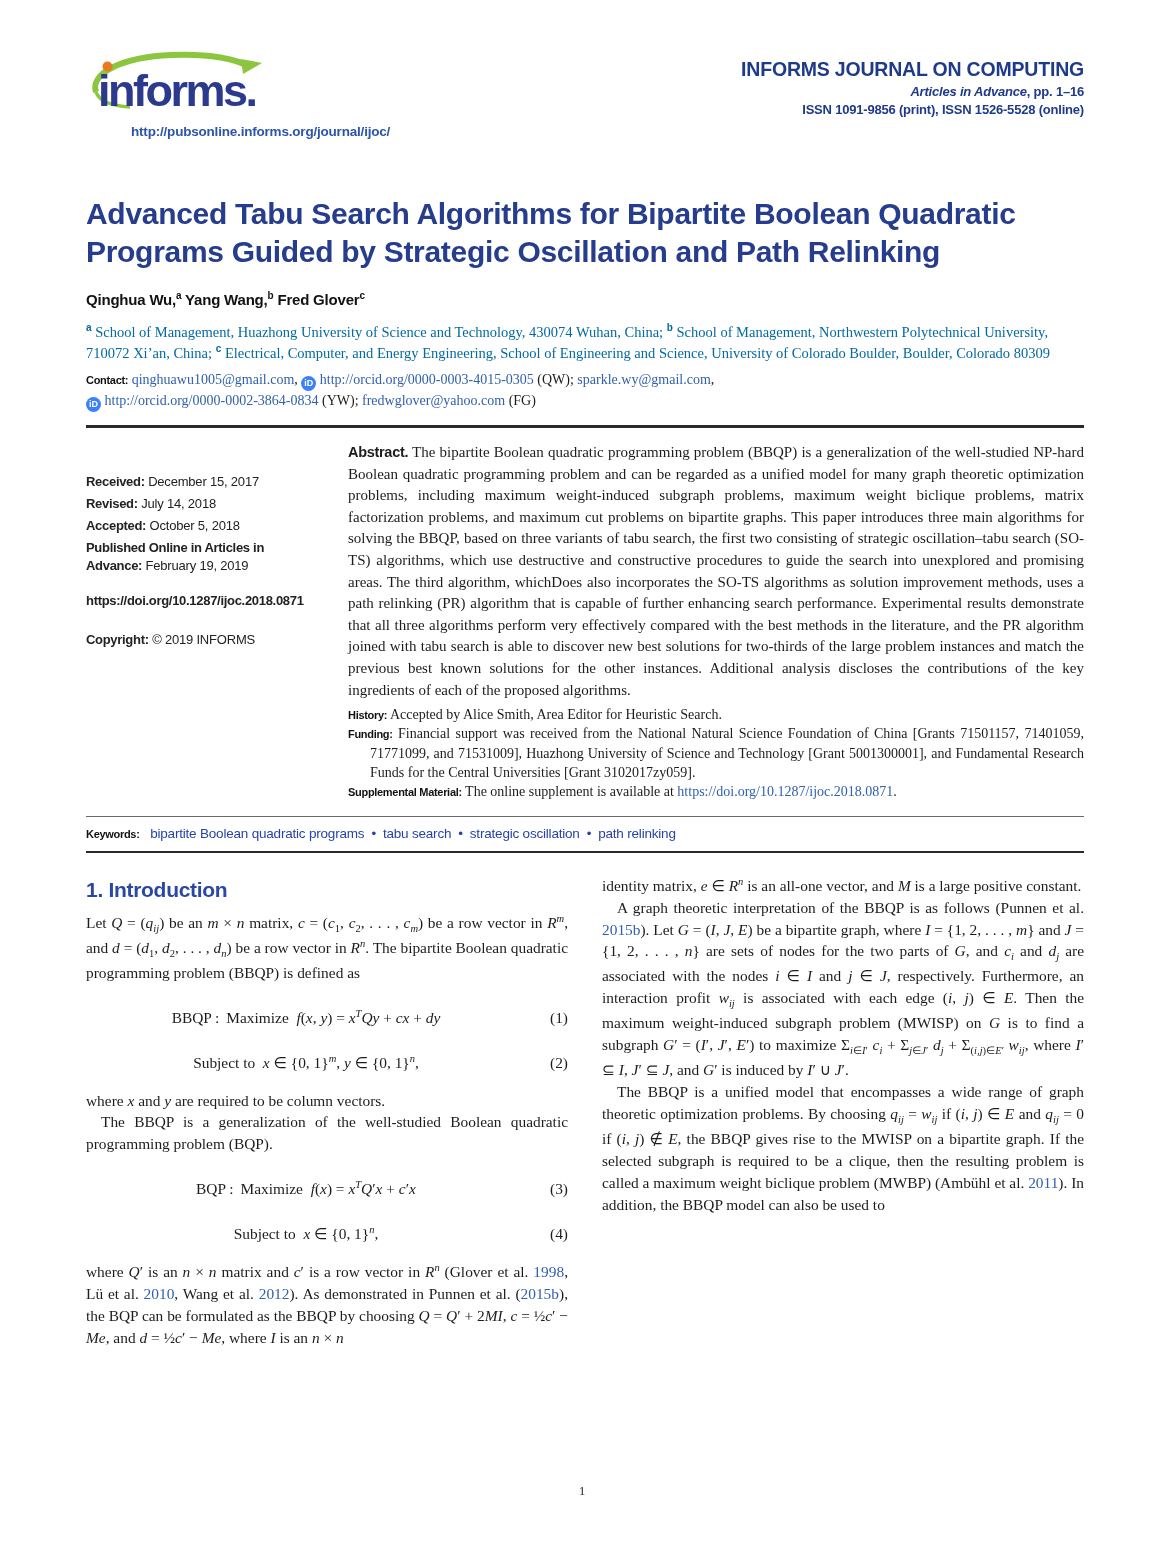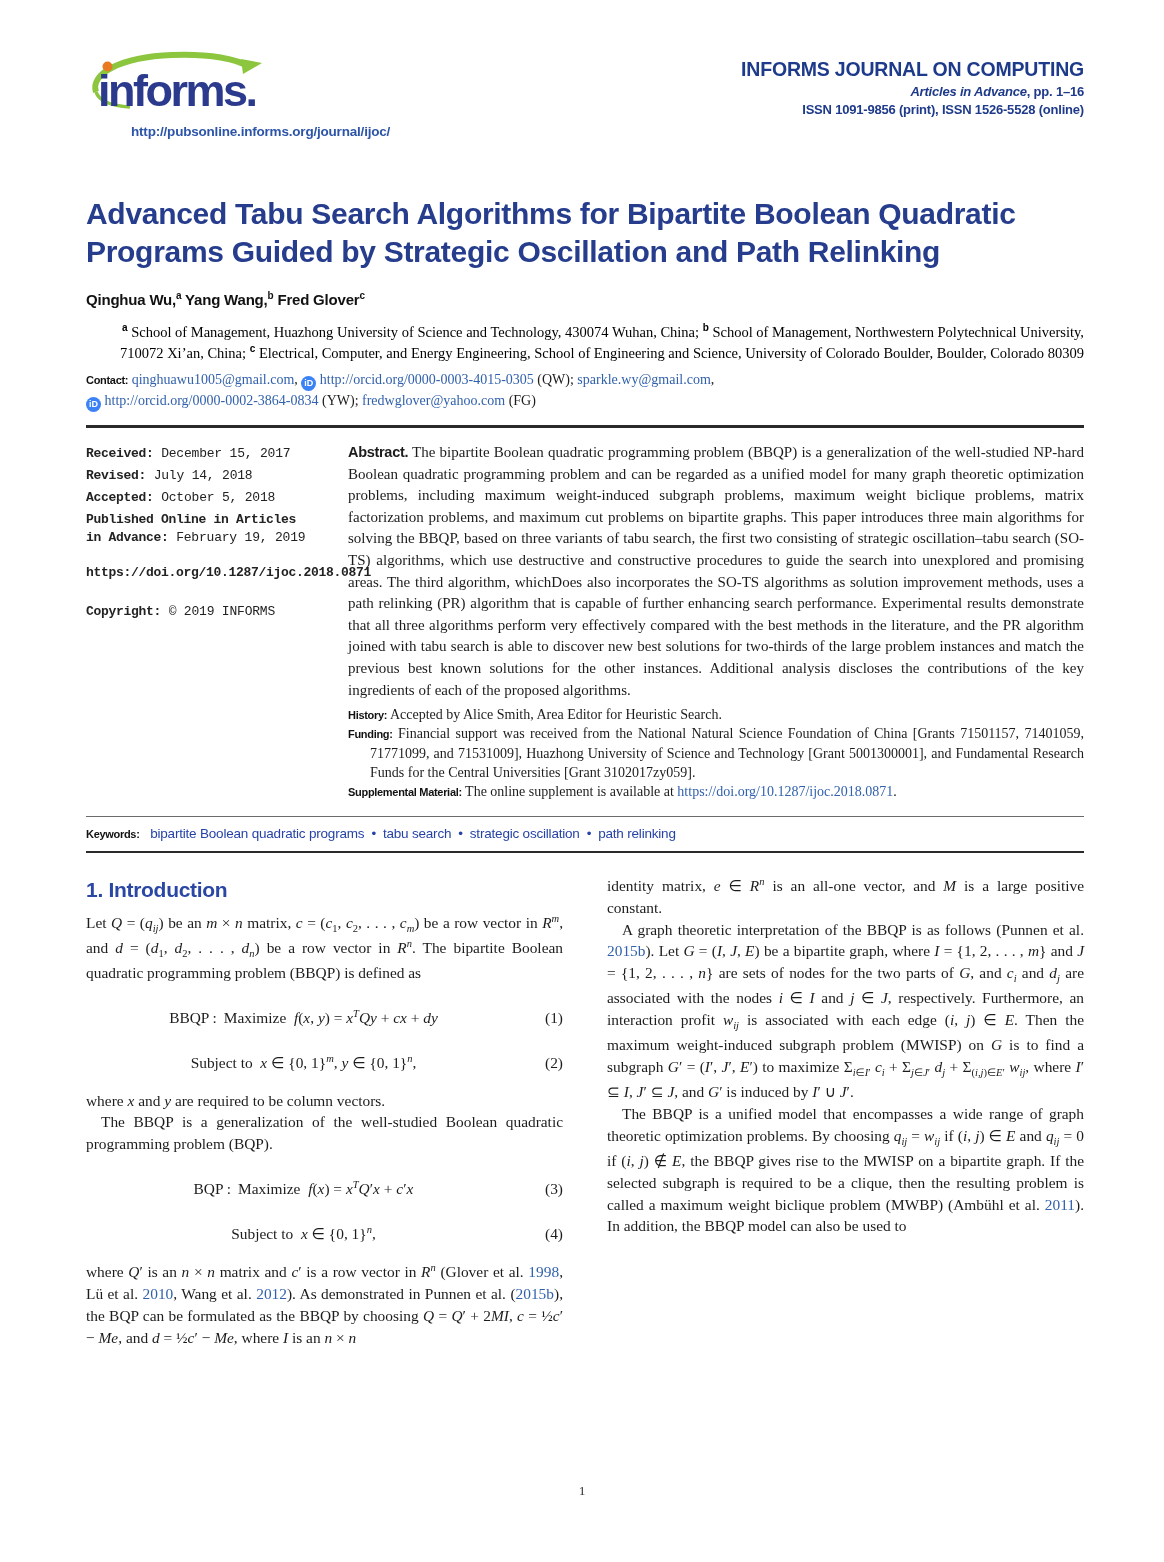--- a/index.html
+++ b/index.html
@@ -32,60 +32,60 @@
     margin-top:56px; font-family:"Liberation Sans", sans-serif; font-weight:bold;
     font-size:30px; line-height:1.28; color:#263c8c; letter-spacing:-0.3px;
     max-width:1005px;
   }
   .authors {
     margin-top:18px; font-family:"Liberation Sans", sans-serif; font-weight:bold;
     font-size:15px; color:#111; letter-spacing:-0.2px;
   }
   .authors sup { font-size:10px; }
   .affils {
-    margin-top:13px; font-size:14.5px; line-height:1.33; color:#000000; max-width:1005px;text-align:right;
+    margin-top:13px; font-size:14.5px; line-height:1.33; color:#0369a1; max-width:1005px;
   }
   .affils sup { font-family:"Liberation Sans", sans-serif; font-weight:bold; font-size:10px; }
   .contact-line { margin-top:7px; font-size:14px; line-height:1.38; max-width:1005px; }
   .meta-label-inline {
     font-family:"Liberation Sans", sans-serif; font-weight:bold; font-size:11px;
     letter-spacing:-0.3px; color:#111;
   }
   .lnk { color:#3161ac; }
   .orcid {
     display:inline-block; width:15px; height:15px; border-radius:50%;
     background:#3b82f6; color:#fff; text-align:center;
     font:bold 9px/15px "Liberation Sans", sans-serif; vertical-align:-2px;
   }
   
   .rule-heavy { border-top:3px solid #2a2a2a; margin-top:13px; }
   .rule-thin  { border-top:1.5px solid #6a6a6a; }
   .rule-med   { border-top:2.5px solid #2a2a2a; }
   
   .abstract-grid { display:flex; padding:14px 0 10px 0; }
   .meta-col { width:262px; flex-shrink:0; padding-right:30px; padding-top:3px;
-    font-family:Liberation Mono, monospace; font-size:13px; color:#222;
-    letter-spacing:-0.2px; line-height:1.45; }
+    font-family:Liberation Sans, sans-serif; font-size:13px; color:#222;
+    letter-spacing:-0.2px; line-height:1.45;margin-top:28px; }
   .meta-row { margin-bottom:3px; }
   .meta-label { font-weight:bold; letter-spacing:-0.3px; }
   .meta-doi { font-weight:bold; margin-top:16px; letter-spacing:-0.3px; }
   .meta-copy { margin-top:20px; }
   .ab-col { flex:1; }
   .ab-para { font-size:15px; line-height:1.44; text-align:justify; color:#1c1c1c; }
   .ab-label { font-family:"Liberation Sans", sans-serif; font-weight:bold; font-size:14.5px; letter-spacing:-0.3px; }
   .hist-block { margin-top:4px; }
   .hist-para { font-size:14px; line-height:1.38; text-align:justify; }
   .hist-para.hang { padding-left:22px; text-indent:-22px; }
   
   .kw-band { margin-top:4px; }
   .kw-line { padding:9px 0 10px 0; font-family:"Liberation Sans", sans-serif; font-size:13.5px; letter-spacing:-0.2px; }
   .kw-items { color:#2543a6; }
   .kw-sep { color:#2543a6; padding:0 7px; }
   
-  .main-cols { display:flex; gap:44px; margin-top:22px; }
+  .main-cols { display:flex; gap:34px; margin-top:22px; }
   .col { flex:1; font-size:15.4px; line-height:1.42; text-align:justify; }
   .sec-heading {
     font-family:"Liberation Sans", sans-serif; font-weight:bold; font-size:21px;
     color:#2a47a4; letter-spacing:-0.3px; margin-bottom:7px; text-align:left;
   }
   .para { }
   .para.indent { text-indent:15px; }
   .eq-block { margin:16px 0; }
   .eq-row { display:flex; align-items:baseline; margin-top:23px; }
   .eq-body { flex:1; text-align:center; }

